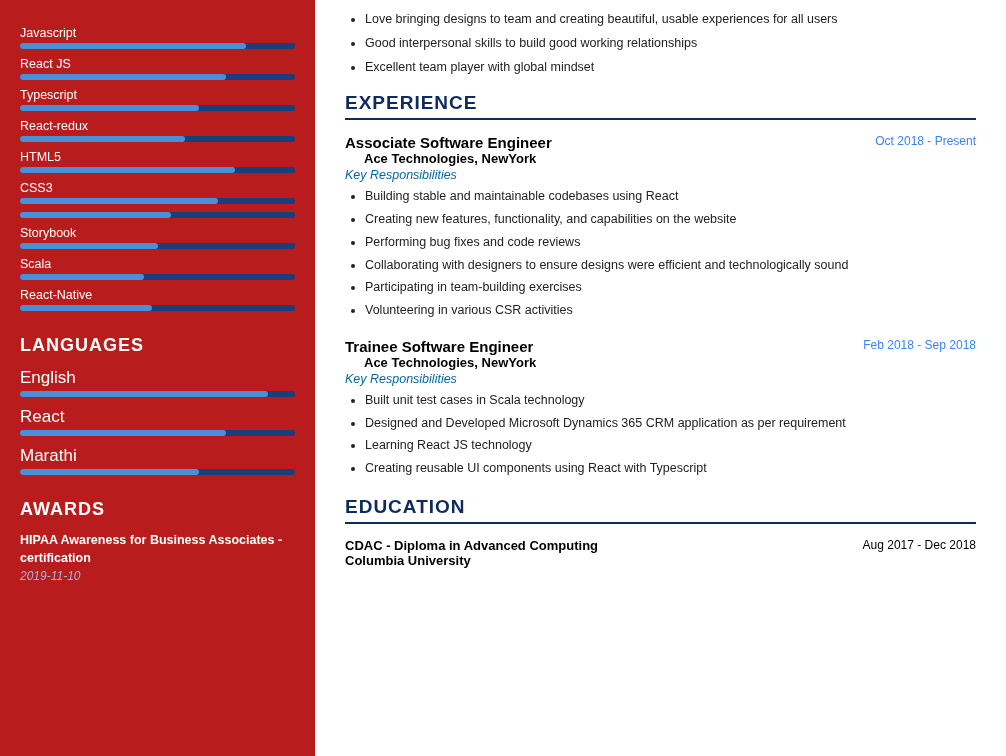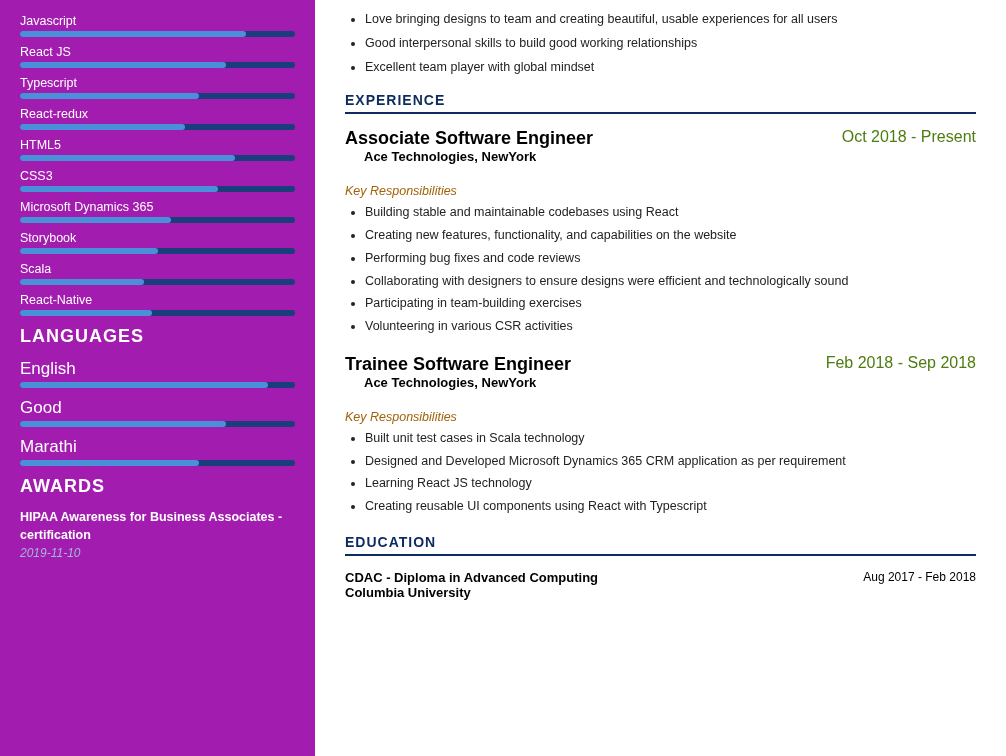--- a/index.html
+++ b/index.html
@@ -10,33 +10,33 @@
       width: 1006px;
       min-height: 756px;
       background: #fff;
       overflow: hidden;
     }
 
     
     .sidebar {
       width: 315px;
       min-width: 315px;
-      background: #a21caf;
-      color: #fff;
-      padding: 14px 20px 20px 20px;
+      background: #b91c1c;
+      color: #fff;
+      padding: 26px 20px 20px 20px;
       overflow-y: auto;
     }
 
     .sidebar-section-title {
       font-size: 18px;
       font-weight: 900;
       letter-spacing: 1px;
       color: #fff;
       margin-bottom: 12px;
-      margin-top: 10px;
+      margin-top: 24px;
       text-transform: uppercase;
     }
 
     .skill-item {
       margin-bottom: 8px;
     }
     .skill-name {
       font-size: 12.5px;
       color: #fff;
       margin-bottom: 3px;
@@ -93,21 +93,21 @@
 
     
     .main-content {
       flex: 1;
       padding: 10px 30px 20px 30px;
       overflow-y: auto;
       background: #fff;
     }
 
     .section-title {
-      font-size: 14px;
+      font-size: 19px;
       font-weight: 900;
       color: #0d2b5e;
       letter-spacing: 1px;
       text-transform: uppercase;
       border-bottom: 2px solid #0d2b5e;
       padding-bottom: 4px;
       margin-bottom: 14px;
       margin-top: 16px;
     }
 
@@ -129,41 +129,41 @@
     
     .exp-entry {
       margin-bottom: 18px;
     }
     .exp-header {
       display: flex;
       justify-content: space-between;
       align-items: flex-start;
     }
     .exp-title {
-      font-size: 18px;
+      font-size: 15px;
       font-weight: bold;
       color: #000;
     }
     .exp-company {
       font-size: 13px;
       font-weight: bold;
       color: #000;
       margin-left: 19px;
     }
     .exp-date {
-      font-size: 16px;
-      color: #4d7c0f;
+      font-size: 12px;
+      color: #3b82f6;
       white-space: nowrap;
       margin-left: 10px;
     }
     .exp-key {
       font-size: 12.5px;
       font-style: italic;
-      color: #a16207;
-      margin-top: 20px;
+      color: #0369a1;
+      margin-top: 2px;
       margin-bottom: 5px;
     }
     .exp-bullets ul {
       list-style: disc;
       padding-left: 20px;
     }
     .exp-bullets ul li {
       font-size: 12.5px;
       color: #222;
       margin-bottom: 4px;
@@ -233,21 +233,20 @@
             <div class="skill-bar-fill" style="width: 78%;"></div>
           </div>
         </div>
         <div class="skill-item">
           <div class="skill-name">CSS3</div>
           <div class="skill-bar-bg">
             <div class="skill-bar-fill" style="width: 72%;"></div>
           </div>
         </div>
         <div class="skill-item">
-          <div class="skill-name">Microsoft Dynamics 365</div>
           <div class="skill-bar-bg">
             <div class="skill-bar-fill" style="width: 55%;"></div>
           </div>
         </div>
         <div class="skill-item">
           <div class="skill-name">Storybook</div>
           <div class="skill-bar-bg">
             <div class="skill-bar-fill" style="width: 50%;"></div>
           </div>
         </div>
@@ -269,21 +268,21 @@
   <div class="languages-section">
     <div class="sidebar-section-title">LANGUAGES</div>
     <div id="languages-list">
         <div class="lang-item">
           <div class="lang-name">English</div>
           <div class="lang-bar-bg">
             <div class="lang-bar-fill" style="width: 90%;"></div>
           </div>
         </div>
         <div class="lang-item">
-          <div class="lang-name">Good</div>
+          <div class="lang-name">React</div>
           <div class="lang-bar-bg">
             <div class="lang-bar-fill" style="width: 75%;"></div>
           </div>
         </div>
         <div class="lang-item">
           <div class="lang-name">Marathi</div>
           <div class="lang-bar-bg">
             <div class="lang-bar-fill" style="width: 65%;"></div>
           </div>
         </div>
@@ -354,18 +353,18 @@
     </div>
 
   <div class="section-title">EDUCATION</div>
   <div id="education-list">
       <div class="edu-entry">
         <div class="edu-header">
           <div>
             <div class="edu-degree">CDAC - Diploma in Advanced Computing</div>
             <div class="edu-school">Columbia University</div>
           </div>
-          <div class="edu-date">Aug 2017 - Feb 2018</div>
+          <div class="edu-date">Aug 2017 - Dec 2018</div>
         </div>
       </div>
     </div>
 
 </div>
 
 </body></html>

